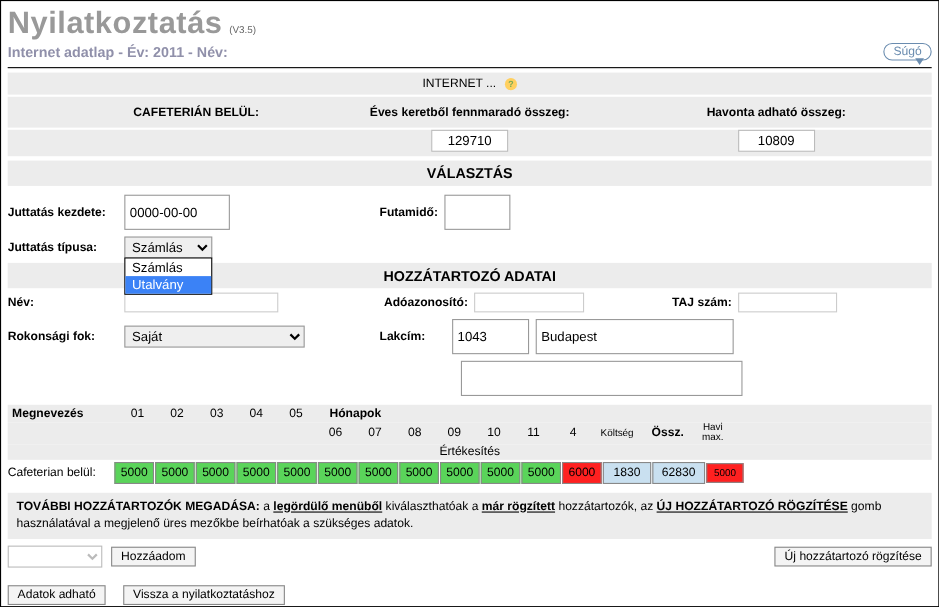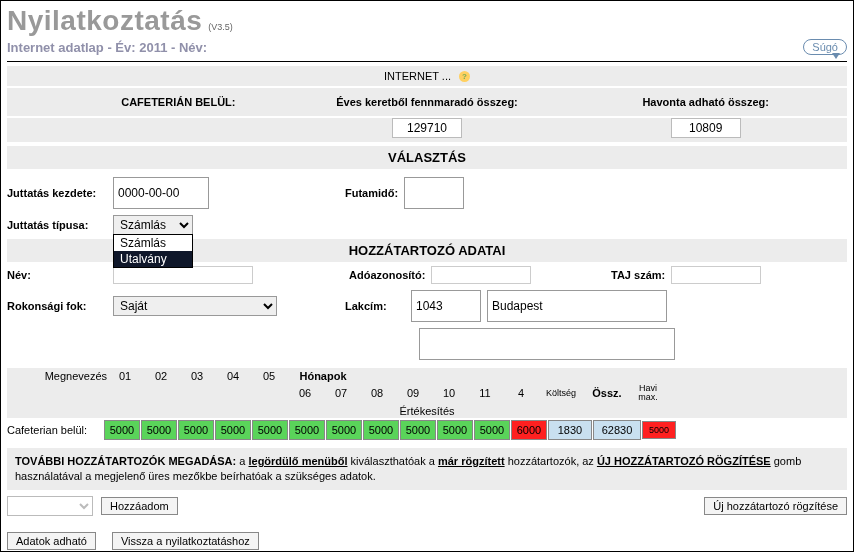--- a/index.html
+++ b/index.html
@@ -100,21 +100,21 @@
   position: absolute;
   top: 19px;
   left: 0;
   background: #fff;
   border: 1px solid #000;
   z-index: 10;
   width: 80px;
   font-size: 12px;
 }
 .dropdown-open div { padding: 1px 6px; cursor: pointer; }
-.dropdown-open .sel { background: #0f172a; color: #fff; }
+.dropdown-open .sel { background: #3b82f6; color: #fff; }
 .col2 { display: grid; grid-template-columns: 330px 1fr; column-gap: 8px; align-items: center; }
 .col3 { display: grid; grid-template-columns: 330px 250px 1fr; column-gap: 12px; align-items: center; }
 .value-readonly {
   border: 1px solid #ccc;
   background: #fff;
   padding: 2px 4px;
   color: #bbb;
   min-width: 90px;
   height: 18px;
   display: inline-block;
@@ -124,21 +124,21 @@
   grid-template-columns: 96px repeat(12, 36px) 44px 48px 34px;
   align-items: center;
   background: #ececec;
   padding: 2px 4px;
   gap: 0;
   margin-top: 6px;
   font-size: 11px;
   text-align: center;
 }
 .months-head .mh { font-weight: normal; }
-.months-head .meg { text-align: right; font-weight: normal; }
+.months-head .meg { text-align: left; font-weight: bold; }
 .months-head .koltseg { font-size: 9px; }
 .months-head .havi { font-size: 9px; line-height: 9px; }
 .months-data {
   display: grid;
   grid-template-columns: 96px repeat(12, 36px) 44px 48px 34px;
   align-items: center;
   gap: 1px;
   margin-top: 2px;
   text-align: center;
   font-size: 11px;

